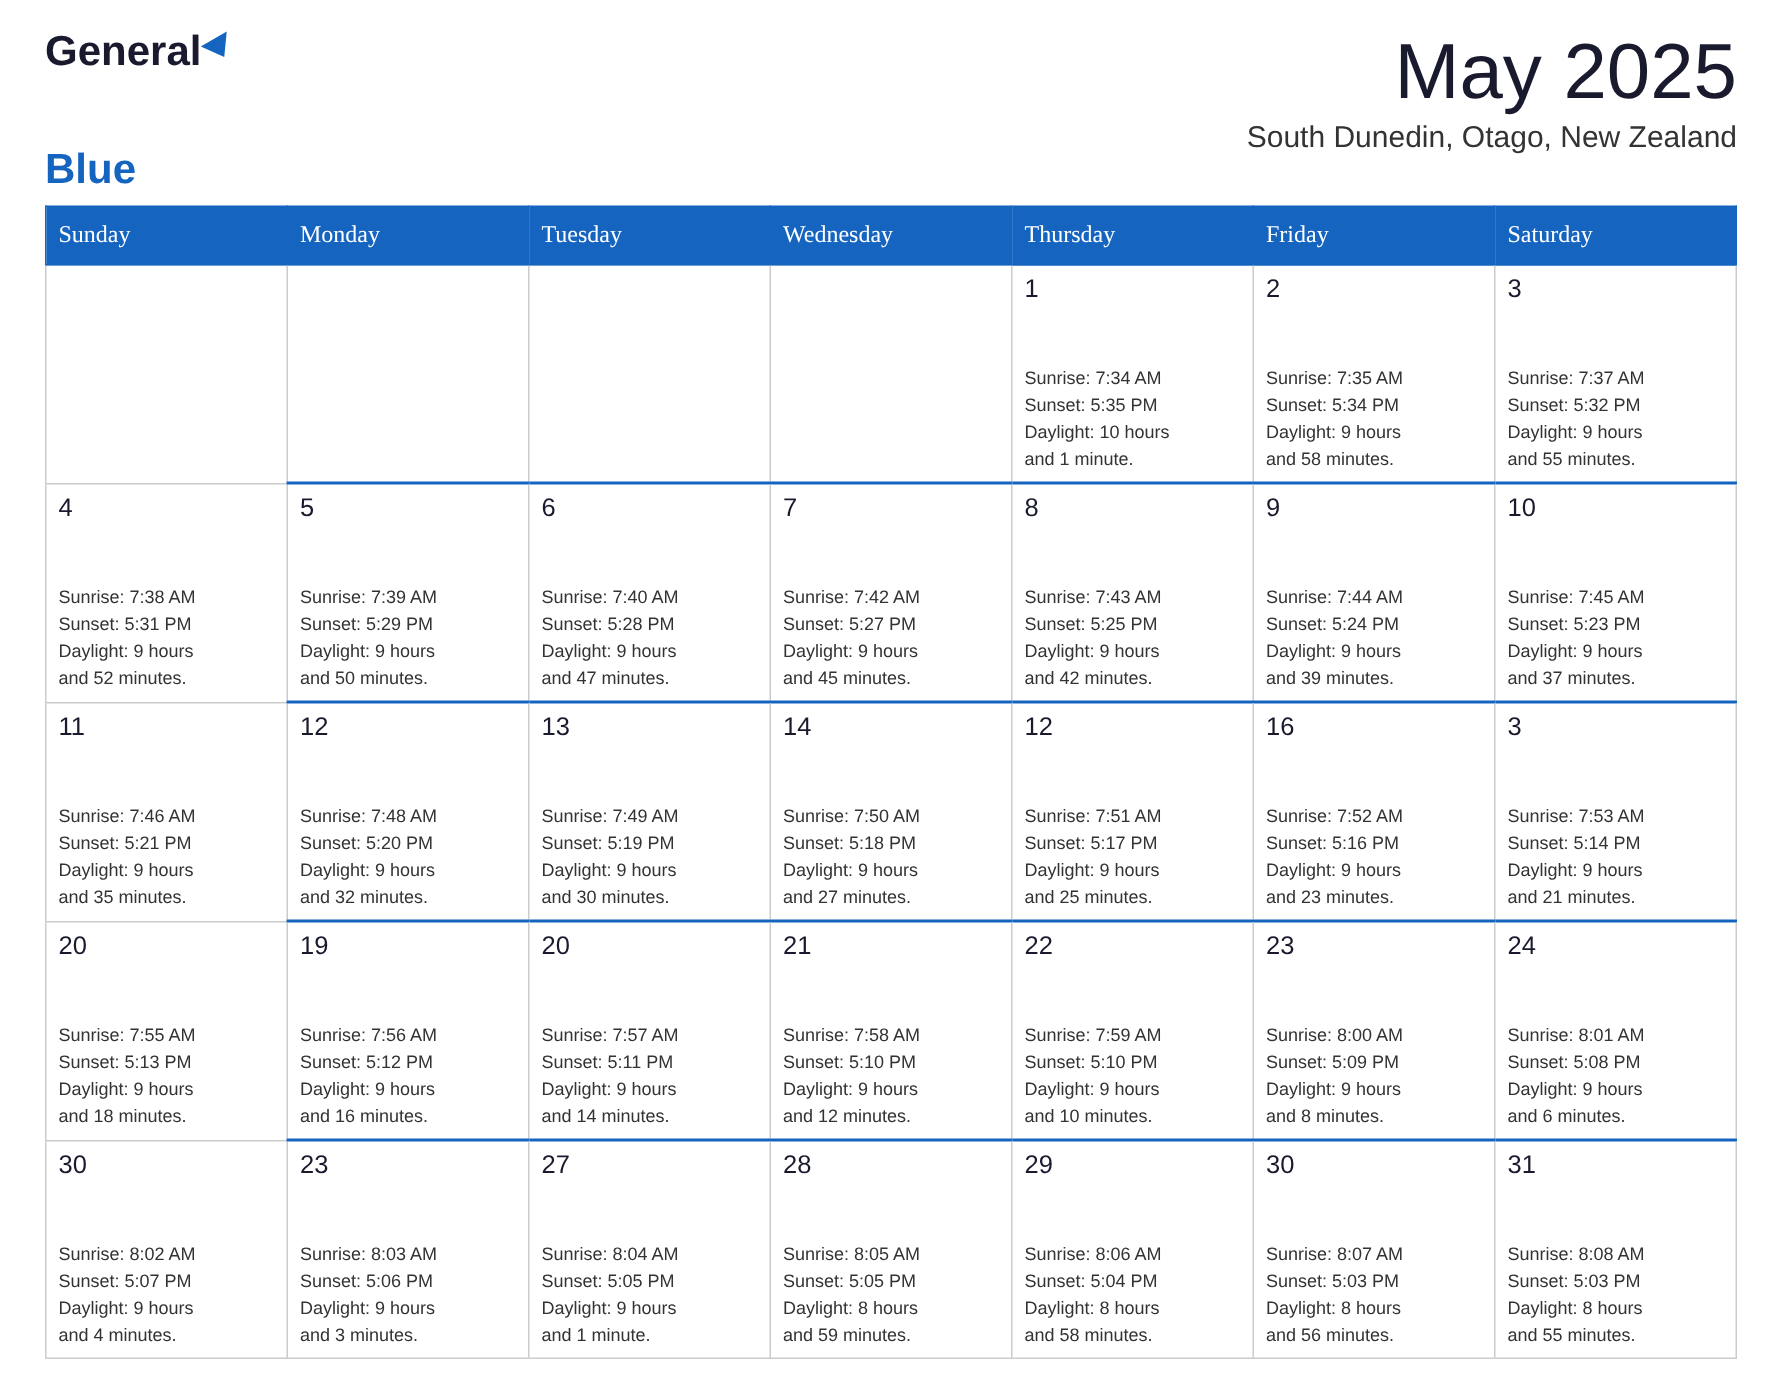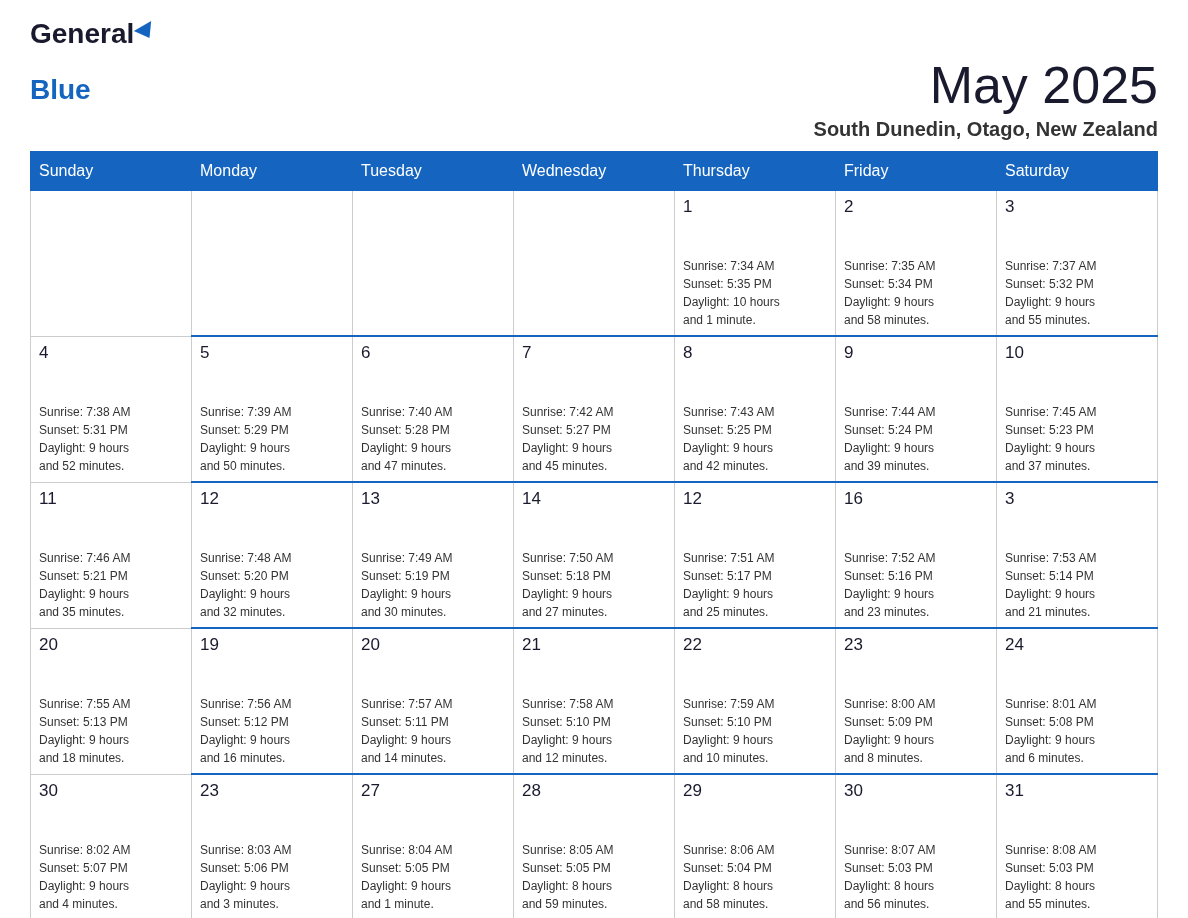--- a/index.html
+++ b/index.html
@@ -13,20 +13,21 @@
     .header-area {
       display: flex;
       justify-content: space-between;
       align-items: flex-start;
       margin-bottom: 10px;
     }
     .logo {
       display: flex;
       flex-direction: column;
       align-items: flex-start;
+      gap: 23px;
     }
     .logo-general {
       font-size: 28px;
       font-weight: bold;
       color: #1a1a2e;
       line-height: 1;
     }
     .logo-blue {
       font-size: 28px;
       font-weight: bold;
@@ -52,41 +53,40 @@
       align-items: center;
     }
     .title-area {
       text-align: right;
     }
     .month-title {
       font-size: 52px;
       font-weight: normal;
       color: #1a1a2e;
       line-height: 1.1;
-      margin-top: 37px;
     }
     .location-title {
       font-size: 20px;
       color: #333;
       margin-top: 4px;
-      font-weight: bold;
     }
     .calendar {
       width: 100%;
       border-collapse: collapse;
       margin-top: 10px;
     }
     .calendar thead th {
       background-color: #1565c0;
       color: #fff;
       padding: 10px 8px;
       font-size: 16px;
       font-weight: normal;
       border: 1px solid #1565c0;
       text-align: left;
+      font-family: Liberation Serif, serif;
     }
     .calendar tbody td {
       border: 1px solid #ccc;
       vertical-align: top;
       padding: 6px 8px;
       width: 14.28%;
       min-height: 110px;
       height: 130px;
     }
     .day-number {

